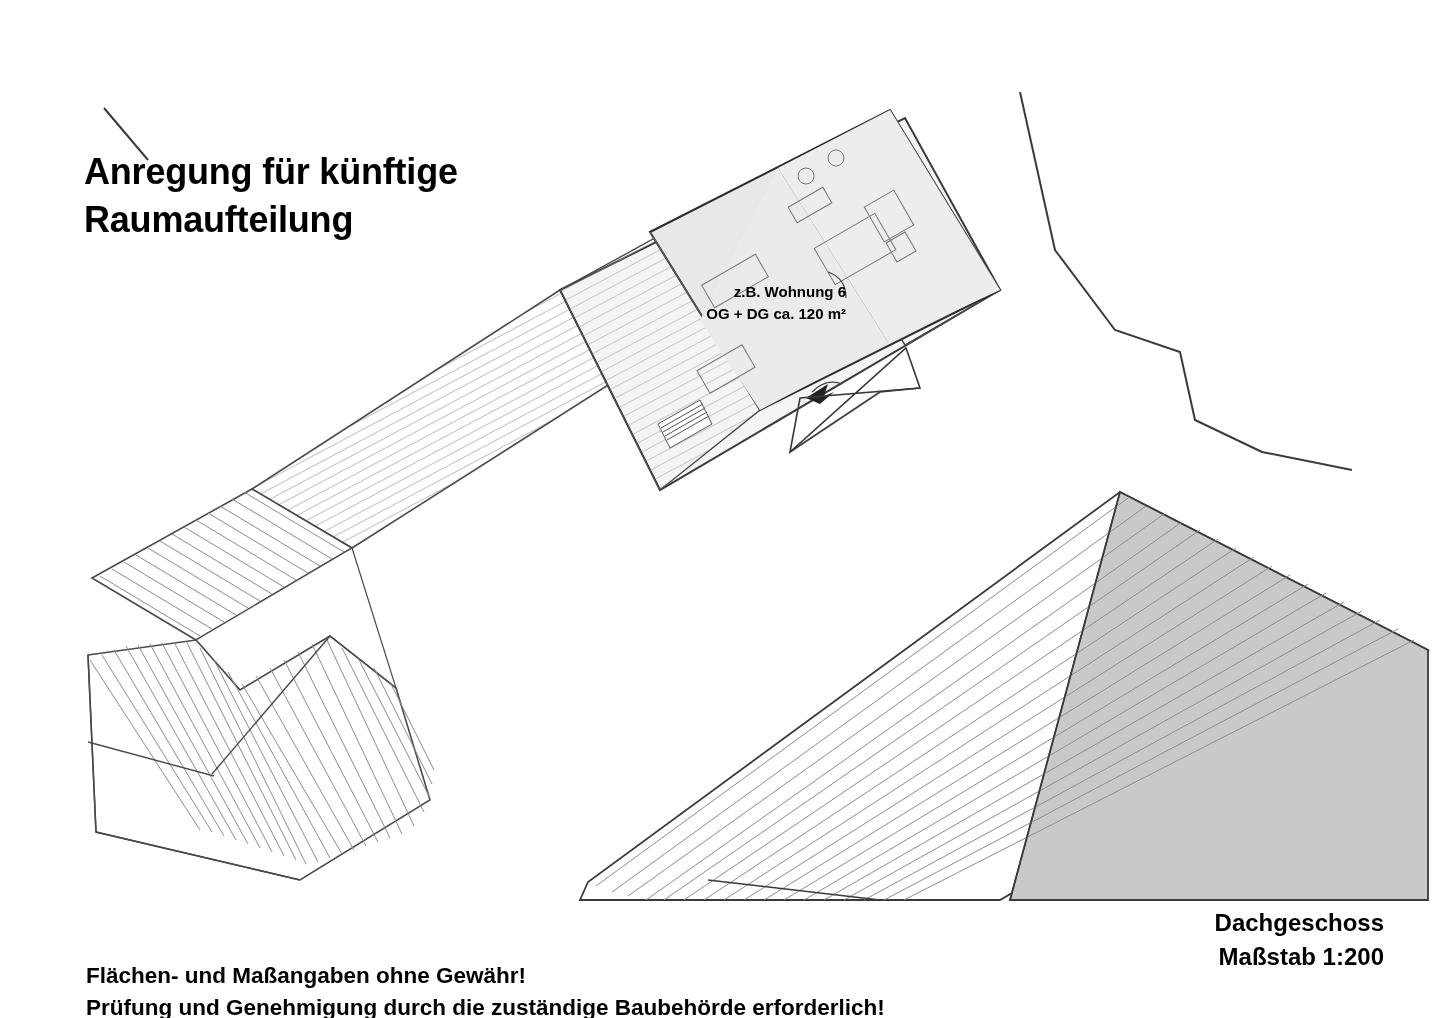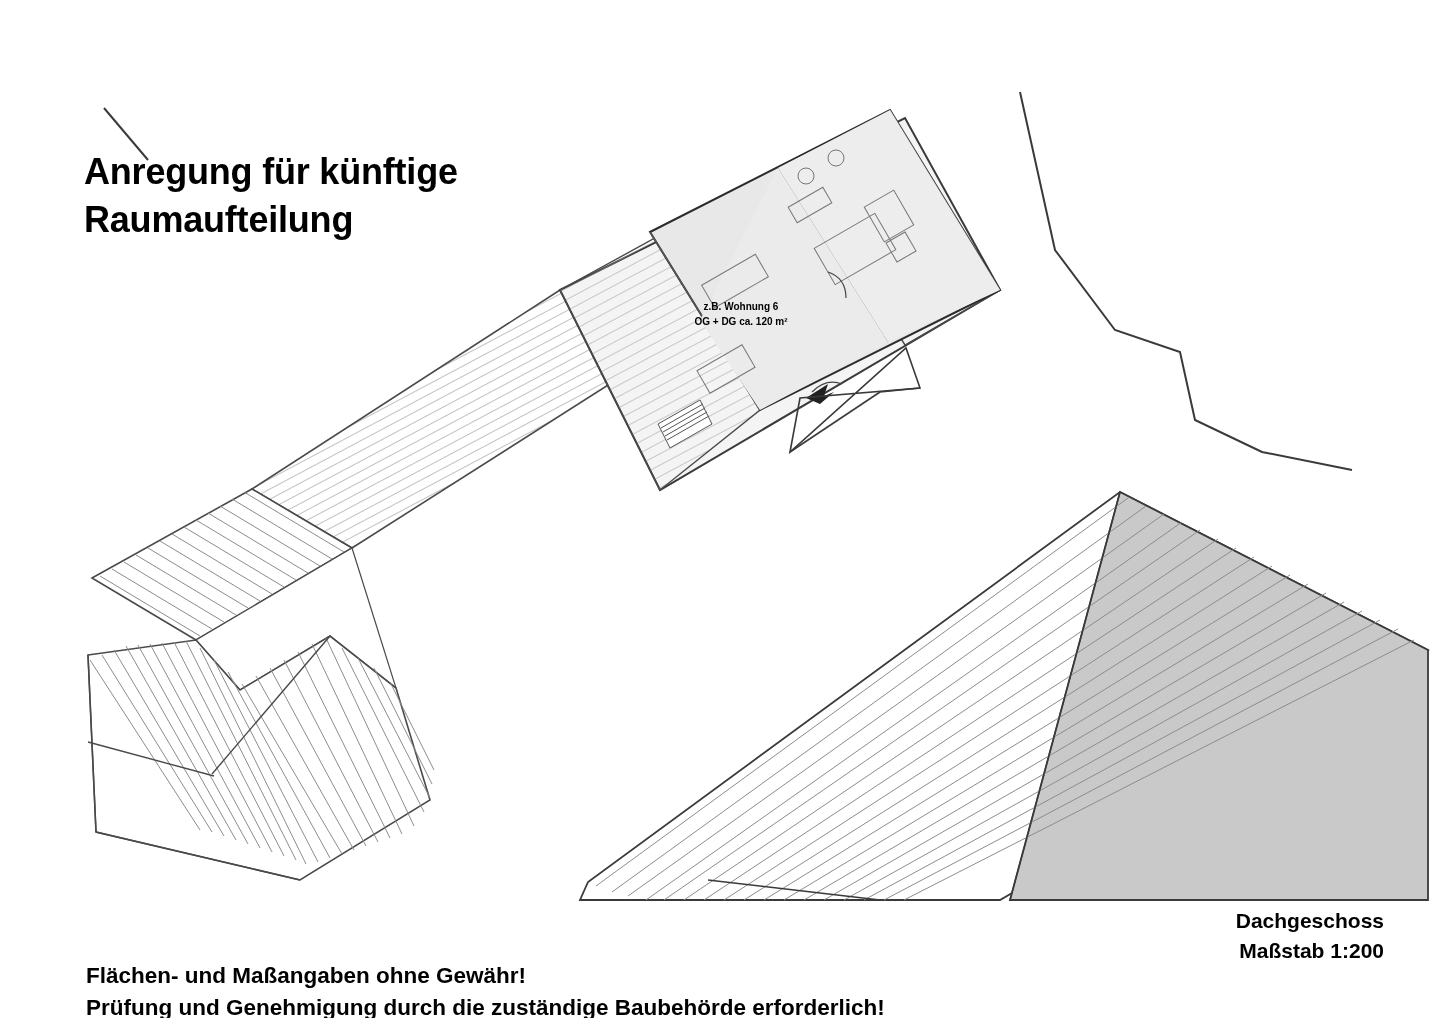--- a/index.html
+++ b/index.html
@@ -37,45 +37,45 @@
     font-size: 36px;
     font-weight: bold;
     line-height: 1.34;
     letter-spacing: -0.2px;
     white-space: pre-line;
   }
 
   .room-label {
     position: absolute;
     left: 636px;
-    top: 300px;
+    top: 281px;
     width: 210px;
-    text-align: center;
-    font-size: 10px;
+    text-align: right;
+    font-size: 15px;
     font-weight: bold;
     line-height: 1.48;
     white-space: pre-line;
   }
 
   .footer-left {
     position: absolute;
     left: 86px;
     top: 960px;
     font-size: 22.5px;
     font-weight: bold;
     line-height: 1.42;
     white-space: pre-line;
   }
 
   .footer-right {
     position: absolute;
     right: 56px;
     top: 906px;
     text-align: right;
-    font-size: 21px;
+    font-size: 24px;
     font-weight: bold;
     line-height: 1.42;
     white-space: pre-line;
   }
 </style>
 </head>
 <body>
 
 <div id="plan-root">
 

